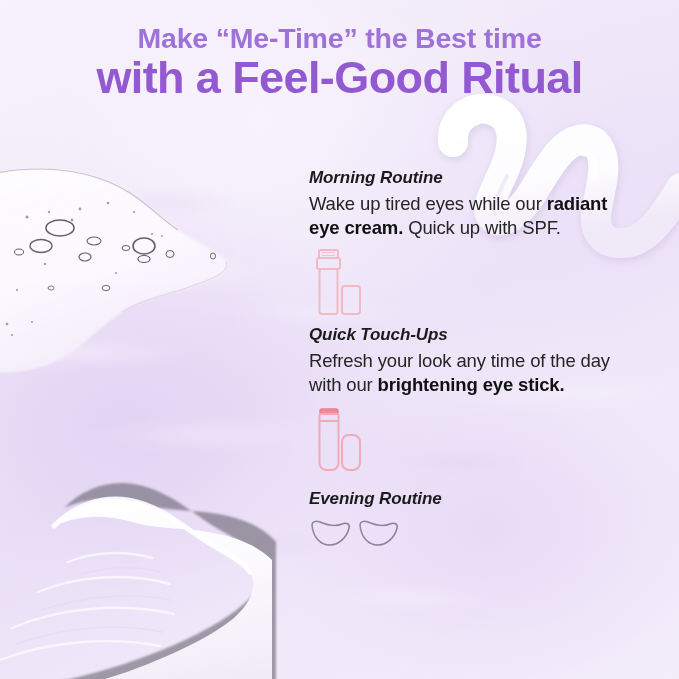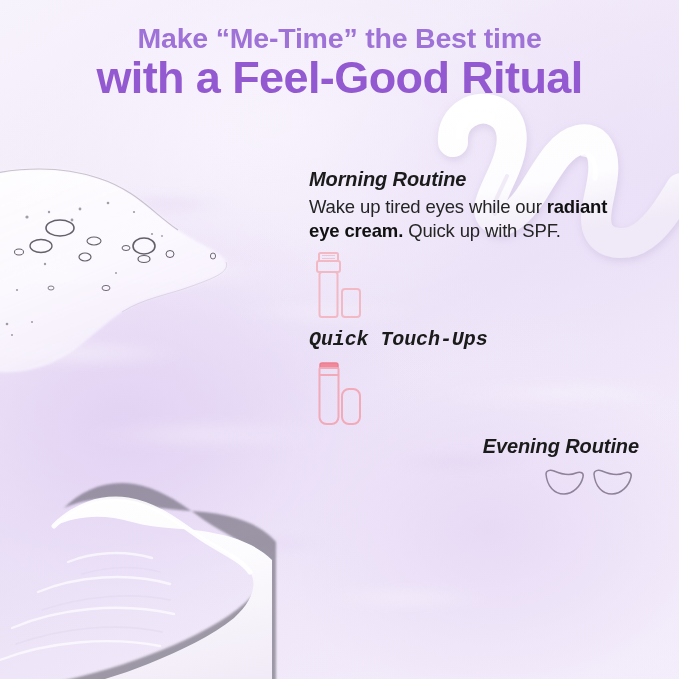--- a/index.html
+++ b/index.html
@@ -110,43 +110,43 @@
   
   .content {
     position: absolute;
     left: 309px;
     top: 168px;
     width: 330px;
     z-index: 6;
   }
   .block { position: relative; }
   .block-title {
-    font-size: 20px;
+    font-size: 17px;
     font-style: italic;
     font-weight: 700;
     color: #1b1b1b;
     letter-spacing: -0.1px;
     margin: 0 0 4px 0;
     line-height: 1.15;
   }
   .block-body {
     font-size: 18.5px;
     font-weight: 400;
     color: #252525;
     line-height: 1.31;
     margin: 0;
     letter-spacing: -0.15px;
   }
   .block-body b { font-weight: 700; color: #111; }
 
   .icon-slot { margin-top: 8px; height: 72px; }
   .icon-slot svg { display: block; overflow: visible; }
 
-  .b2 { margin-top: 5px; font-family: Liberation Mono, monospace; }
-  .b3 { margin-top: 4px; text-align: right; }
+  .b2 { margin-top: 5px; }
+  .b3 { margin-top: 12px; }
   .icon-masks { margin-top: 10px; height: 40px; }
 
   .sr { position: absolute; width: 1px; height: 1px; overflow: hidden; clip: rect(0 0 0 0); }
 </style>
 </head>
 <body>
 
 <div id="canvas">
 
   <div class="bg-base"></div>
@@ -291,20 +291,23 @@
             <rect x="8" y="10" width="23" height="11" rx="2"></rect>
             <rect x="10.5" y="21" width="18" height="45" rx="2.5"></rect>
             <rect x="33" y="38" width="18" height="28" rx="3"></rect>
           </g>
         </svg>
       </div>
     </div>
 
     <div class="block b2">
       <h3 class="block-title">Quick Touch-Ups</h3>
+      <p class="block-body">
+        <span>Refresh your look any time of the day with our </span><b>brightening eye stick.</b>
+      </p>
       <div class="icon-slot">
         <svg width="72" height="70" viewBox="0 0 72 70" xmlns="http://www.w3.org/2000/svg" aria-hidden="true">
           <path d="M11,9 h18 v-3 a2,2 0 0 0 -2,-2 h-14 a2,2 0 0 0 -2,2 z" fill="#f08a9b" stroke="#ee7d90" stroke-width="1.4" stroke-linejoin="round"></path>
           <g fill="none" stroke="#f2a9b8" stroke-width="2" stroke-linejoin="round" stroke-linecap="round">
             <rect x="10.5" y="9" width="19" height="7" rx="1"></rect>
             <path d="M10.5,16 v42 a7,7 0 0 0 7,7 h5 a7,7 0 0 0 7,-7 v-42"></path>
             <path d="M33,37 v21 a7,7 0 0 0 7,7 h4 a7,7 0 0 0 7,-7 v-21 a7,7 0 0 0 -7,-7 h-4 a7,7 0 0 0 -7,7 z"></path>
           </g>
         </svg>
       </div>

